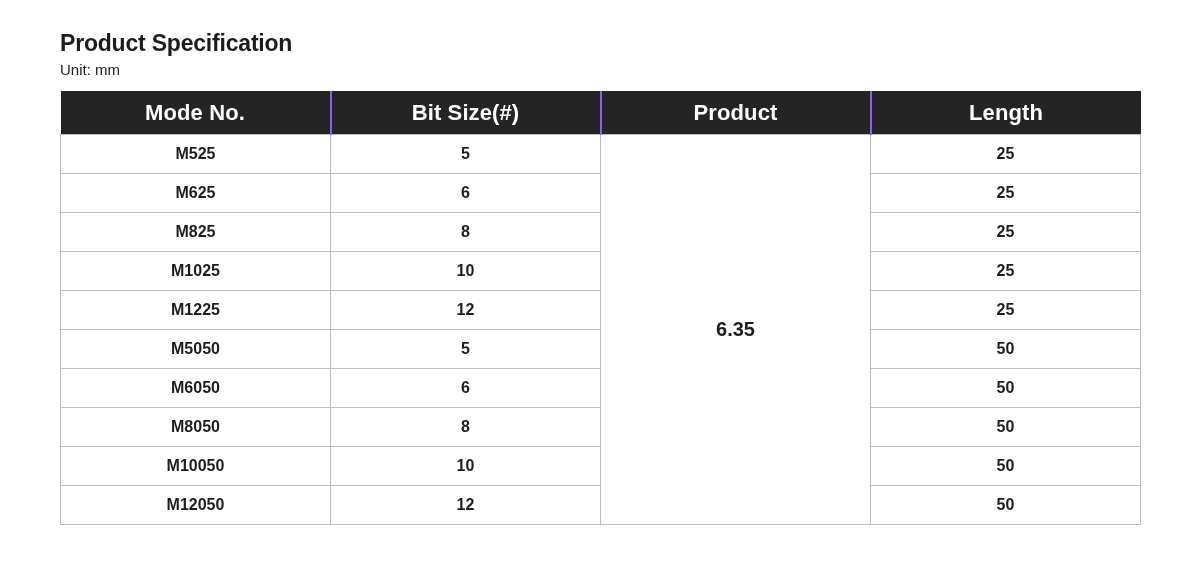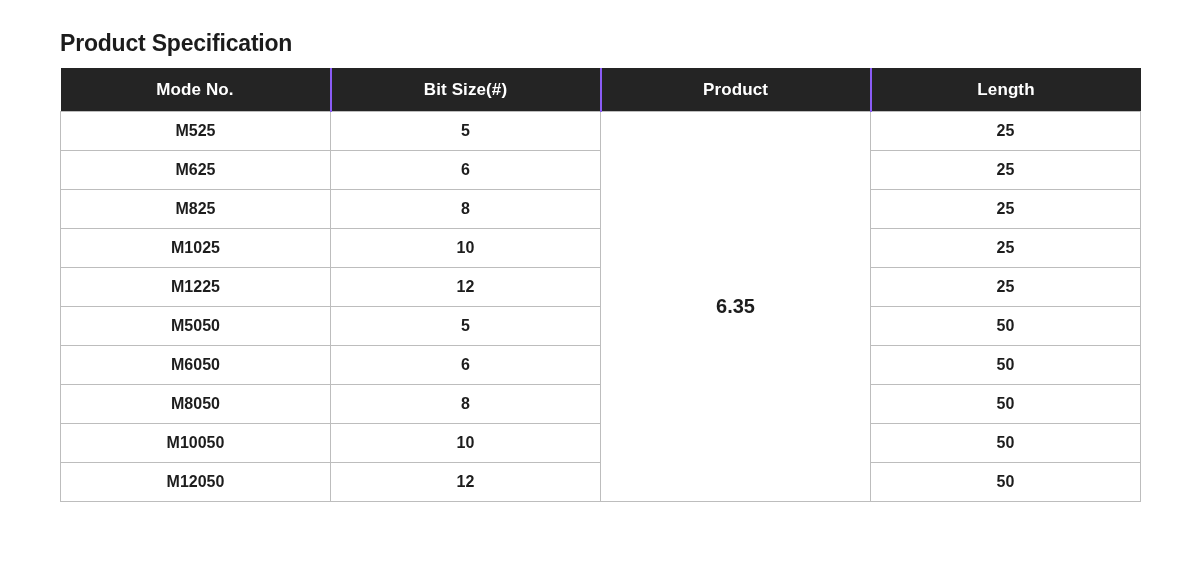--- a/index.html
+++ b/index.html
@@ -38,21 +38,21 @@
   table.spec-table {
     margin-top: 12px;
     width: 1080px;
     border-collapse: collapse;
     table-layout: fixed;
   }
   table.spec-table col { width: 270px; }
   table.spec-table thead th {
     background: #242424;
     color: #ffffff;
-    font-size: 17px;
+    font-size: 22px;
     font-weight: 700;
     height: 43px;
     text-align: center;
     vertical-align: middle;
     border-top: 1px solid #242424;
     border-bottom: none;
     letter-spacing: 0.1px;
   }
   table.spec-table thead th + th {
     border-left: 2px solid #8b5cf6;
@@ -70,20 +70,21 @@
   table.spec-table tbody td.diameter-cell {
     font-size: 20px;
   }
 </style>
 </head>
 <body>
 
 <div class="page">
   <div class="content">
     <div class="page-title">Product Specification</div>
+    <div class="unit-label">Unit: mm</div>
 
     <table class="spec-table">
       <colgroup>
         <col>
           <col>
           <col>
           <col>
       </colgroup>
       <thead>
         <tr>

